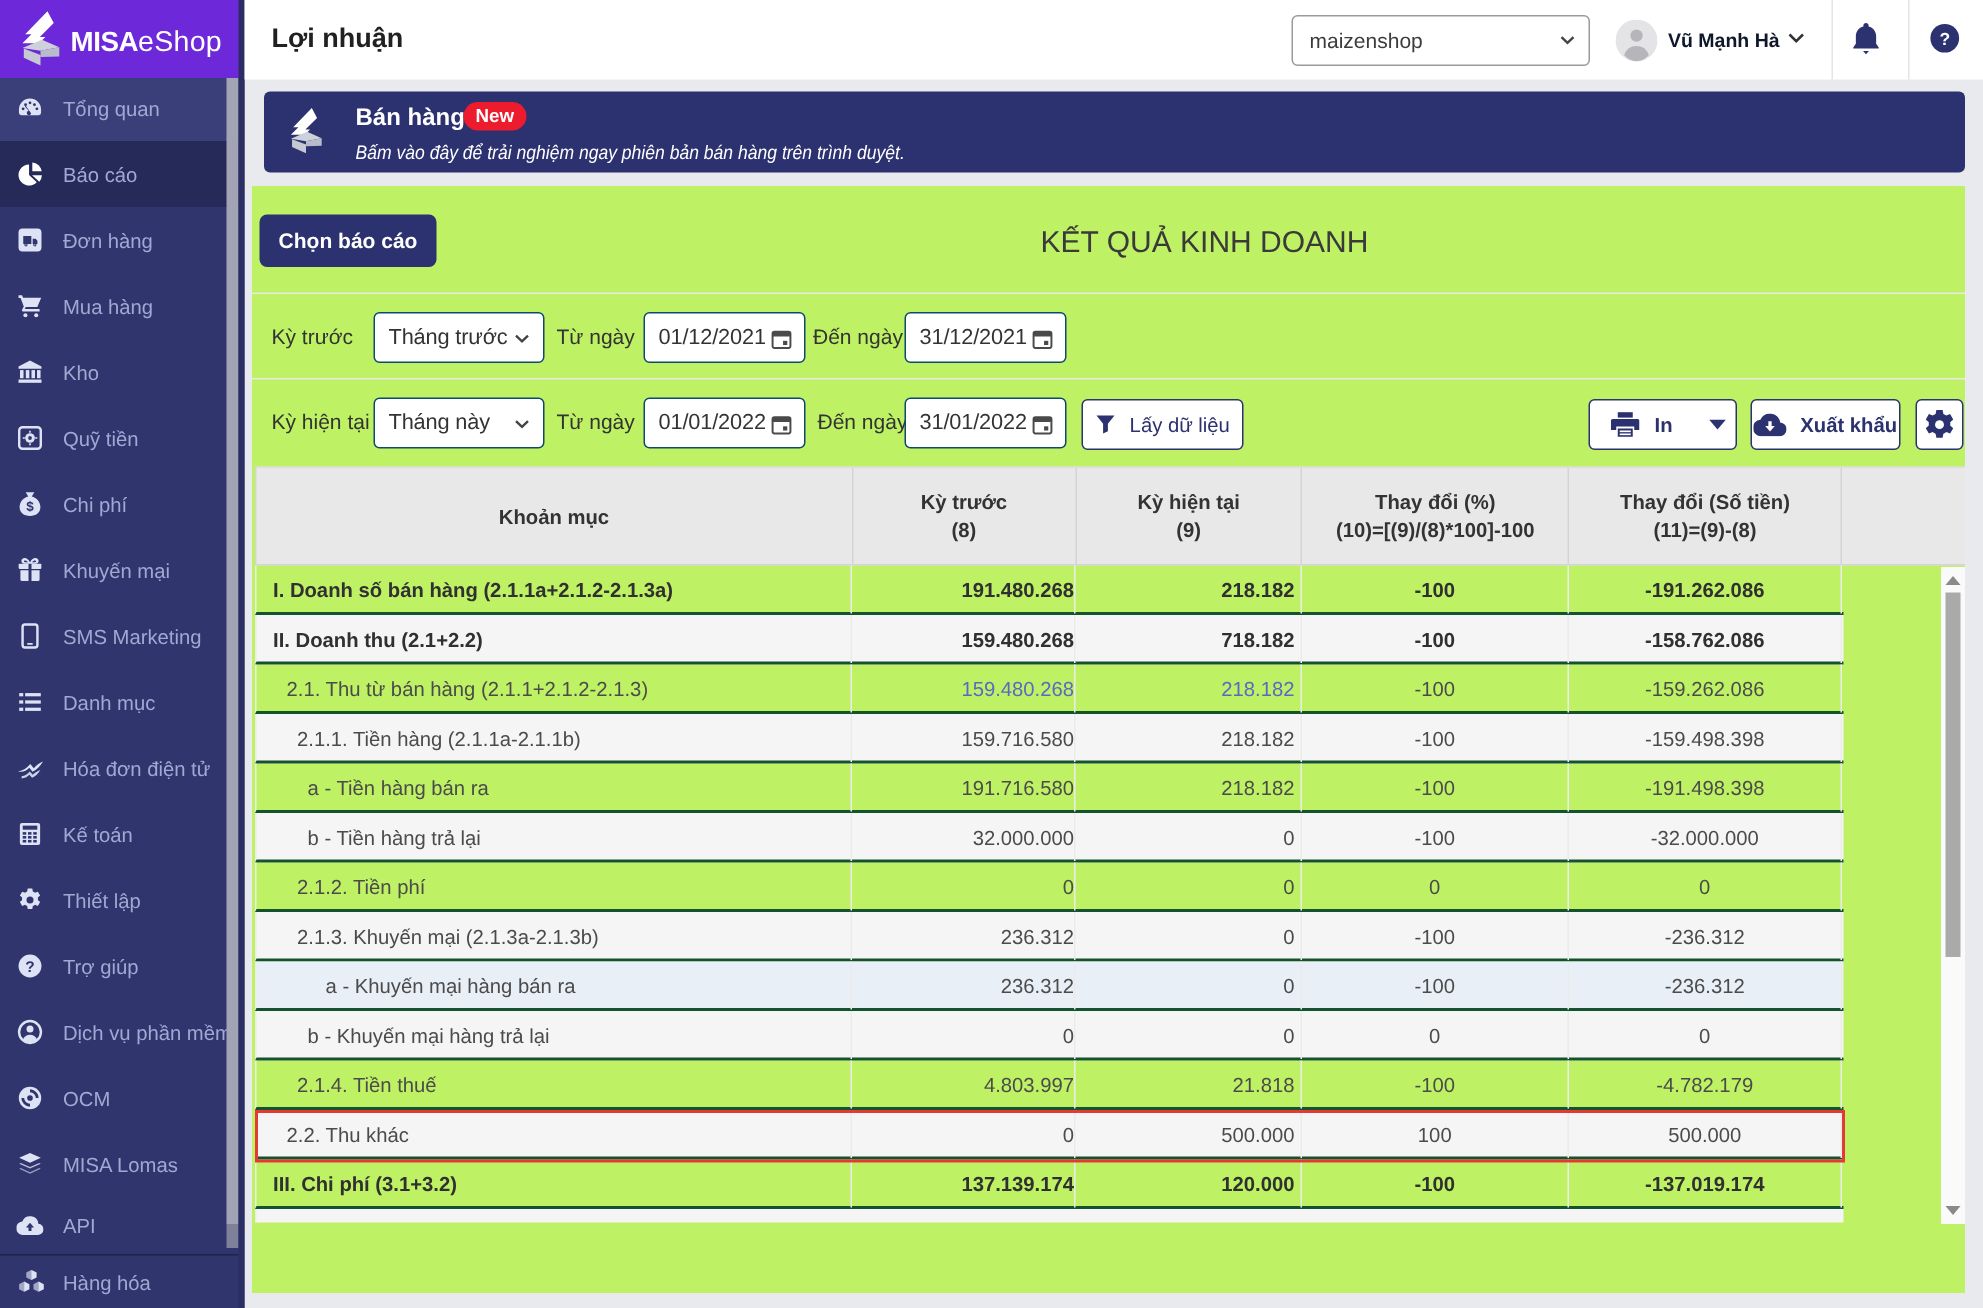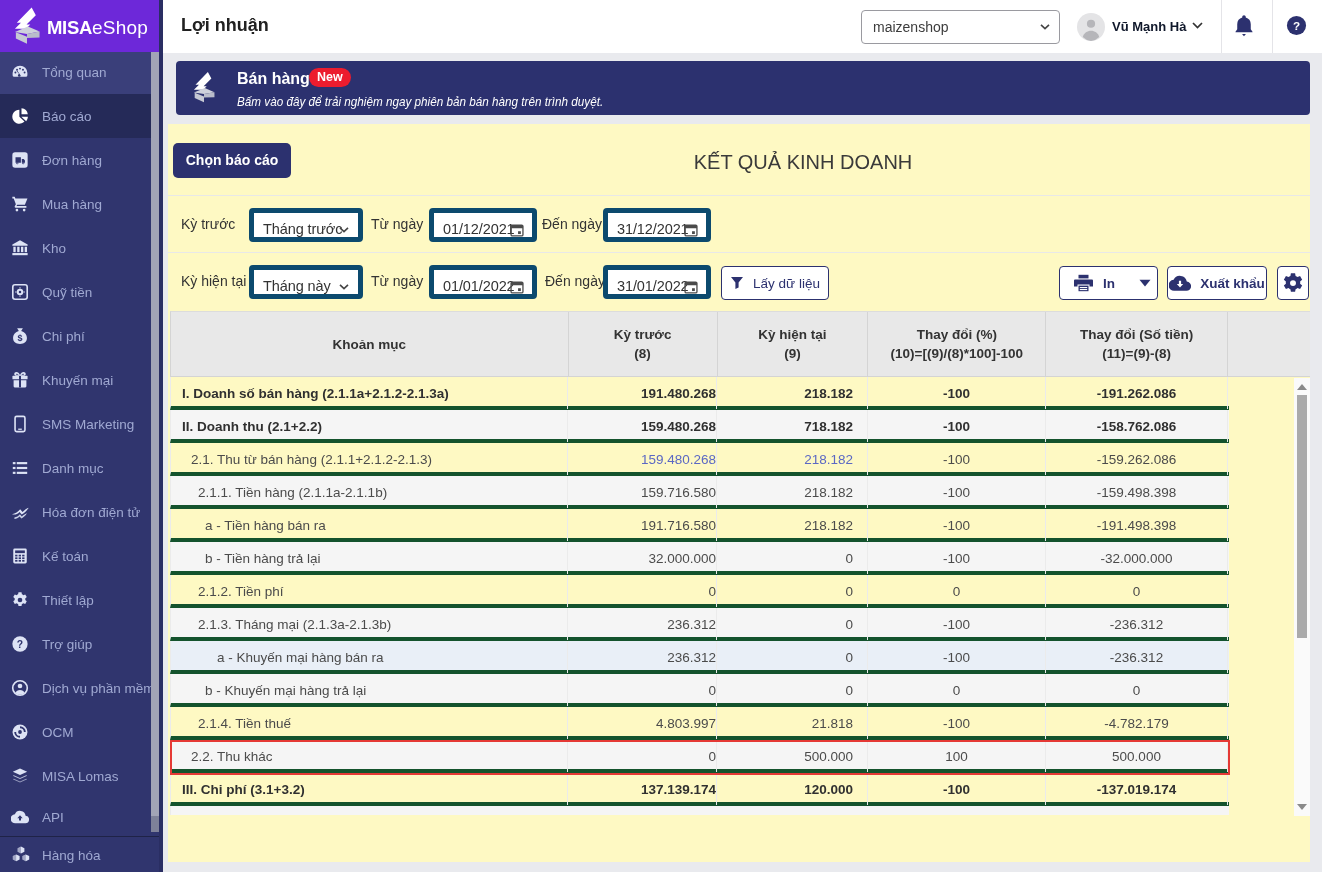--- a/index.html
+++ b/index.html
@@ -43,47 +43,47 @@
   #helpc { position:absolute; left:1123px; top:15px; }
 
   
   #banner { left:176px; top:61px; width:1134px; height:54px; background:#2c316f; border-radius:4px; color:#fff; }
   .blogo { position:absolute; left:16px; top:11px; }
   #banner .t1 { position:absolute; left:61px; top:9px; font-size:16px; font-weight:bold; }
   #banner .new { position:absolute; left:133px; top:7px; background:#ec1c2e; color:#fff; font-size:12.5px; font-weight:bold; border-radius:10px; padding:2px 8px 3px; }
   #banner .t2 { position:absolute; left:61px; top:33px; font-size:13px; font-style:italic; font-weight:normal; transform:scaleX(0.9); transform-origin:0 0; }
 
   
-  #card { left:168px; top:124px; width:1142px; height:738px; background:#fef9c3; }
+  #card { left:168px; top:124px; width:1142px; height:738px; background:#bef264; }
 
   #btn-chon { position:absolute; left:5px; top:19px; width:118px; height:35px; background:#2c316f; color:#fff; font-size:14px; font-weight:bold; border-radius:5px; text-align:center; line-height:35px; }
   #rpt-title { position:absolute; left:369px; top:27px; width:532px; text-align:center; font-size:20px; color:#3a3a3a; }
 
   .frow { position:absolute; left:0; width:1142px; height:57px; border-top:1px solid #e8e8e8; }
   .flabel { position:absolute; top:20px; font-size:14px; color:#333; }
-  .fbox { position:absolute; top:12px; height:34px; border:5px solid #0c4a6e; border-radius:4px; background:#fff; font-size:14.5px; color:#333; line-height:32px; }
+  .fbox { position:absolute; top:12px; height:34px; border:1px solid #0c4a6e; border-radius:4px; background:#fff; font-size:14.5px; color:#333; line-height:32px; }
   .fbox .tx { padding-left:9px; letter-spacing:-0.1px; }
   .chev { position:absolute; right:9px; top:14px; display:flex; }
   .calic { position:absolute; right:8px; top:10px; display:flex; }
 
   .obtn { position:absolute; top:13px; height:34px; border:1px solid #2c316f; border-radius:4px; background:#fff; color:#2c316f; font-size:13.5px; font-weight:bold; display:flex; align-items:center; justify-content:center; white-space:nowrap; }
 
   
   #tbl { position:absolute; left:2px; top:187px; width:1140px; }
   #thead { display:flex; height:66px; background:#e8e8e8; border-top:1px solid #dcdcdc; border-bottom:1px solid #d4d4d4; border-left:1px solid #d4d4d4; }
   #thead .hc { border-right:1px solid #d4d4d4; display:flex; flex-direction:column; align-items:center; justify-content:center; font-size:13.5px; font-weight:bold; color:#333; line-height:19px; text-align:center; }
   #tbody { position:relative; }
-  .tr { display:flex; height:33px; width:1059px; border-bottom:4px solid #14532d; border-left:1px solid #ebebeb; font-size:13.5px; color:#4b4b4b; }
+  .tr { display:flex; height:33px; width:1059px; border-bottom:2px solid #14532d; border-left:1px solid #ebebeb; font-size:13.5px; color:#4b4b4b; }
   .tr.stripe { background:#f5f5f5; }
   .tr.sel { background:#e9eff7; }
   .tr.bold { font-weight:bold; color:#303030; }
   .td { border-right:1px solid #ebebeb; display:flex; align-items:center; height:32px; white-space:nowrap; }
   .td.c1 { width:397px; }
   .td.c2 { width:149px; justify-content:flex-end; }
-  .td.c3 { width:151px; justify-content:flex-end; padding-right:14px; }
+  .td.c3 { width:151px; justify-content:flex-end; padding-right:4px; }
   .td.c4 { width:178px; justify-content:center; }
   .td.c5 { width:182px; justify-content:center; }
   .blue { color:#5b68c4; }
   #redrow { position:absolute; left:0px; top:429px; width:1060px; height:35px; border:2px solid #e53935; pointer-events:none; }
 
   
   #tsb { position:absolute; left:1124px; top:67px; width:16px; height:438px; background:#fafafa; }
   #tsb .thumb { position:absolute; left:3px; top:17px; width:10px; height:243px; background:#aaaaaa; }
   .arr { position:absolute; left:3px; width:0; height:0; border-left:5px solid transparent; border-right:5px solid transparent; }
   .arr.up { top:6px; border-bottom:6px solid #8a8a8a; }
@@ -517,21 +517,21 @@
           <div class="td c5">-32.000.000</div>
         </div>
 <div class="tr">
           <div class="td c1" style="padding-left:27px;">2.1.2. Tiền phí</div>
           <div class="td c2 ">0</div>
           <div class="td c3 ">0</div>
           <div class="td c4">0</div>
           <div class="td c5">0</div>
         </div>
 <div class="tr stripe">
-          <div class="td c1" style="padding-left:27px;">2.1.3. Tháng mại (2.1.3a-2.1.3b)</div>
+          <div class="td c1" style="padding-left:27px;">2.1.3. Khuyến mại (2.1.3a-2.1.3b)</div>
           <div class="td c2 ">236.312</div>
           <div class="td c3 ">0</div>
           <div class="td c4">-100</div>
           <div class="td c5">-236.312</div>
         </div>
 <div class="tr sel">
           <div class="td c1" style="padding-left:46px;">a - Khuyến mại hàng bán ra</div>
           <div class="td c2 ">236.312</div>
           <div class="td c3 ">0</div>
           <div class="td c4">-100</div>

